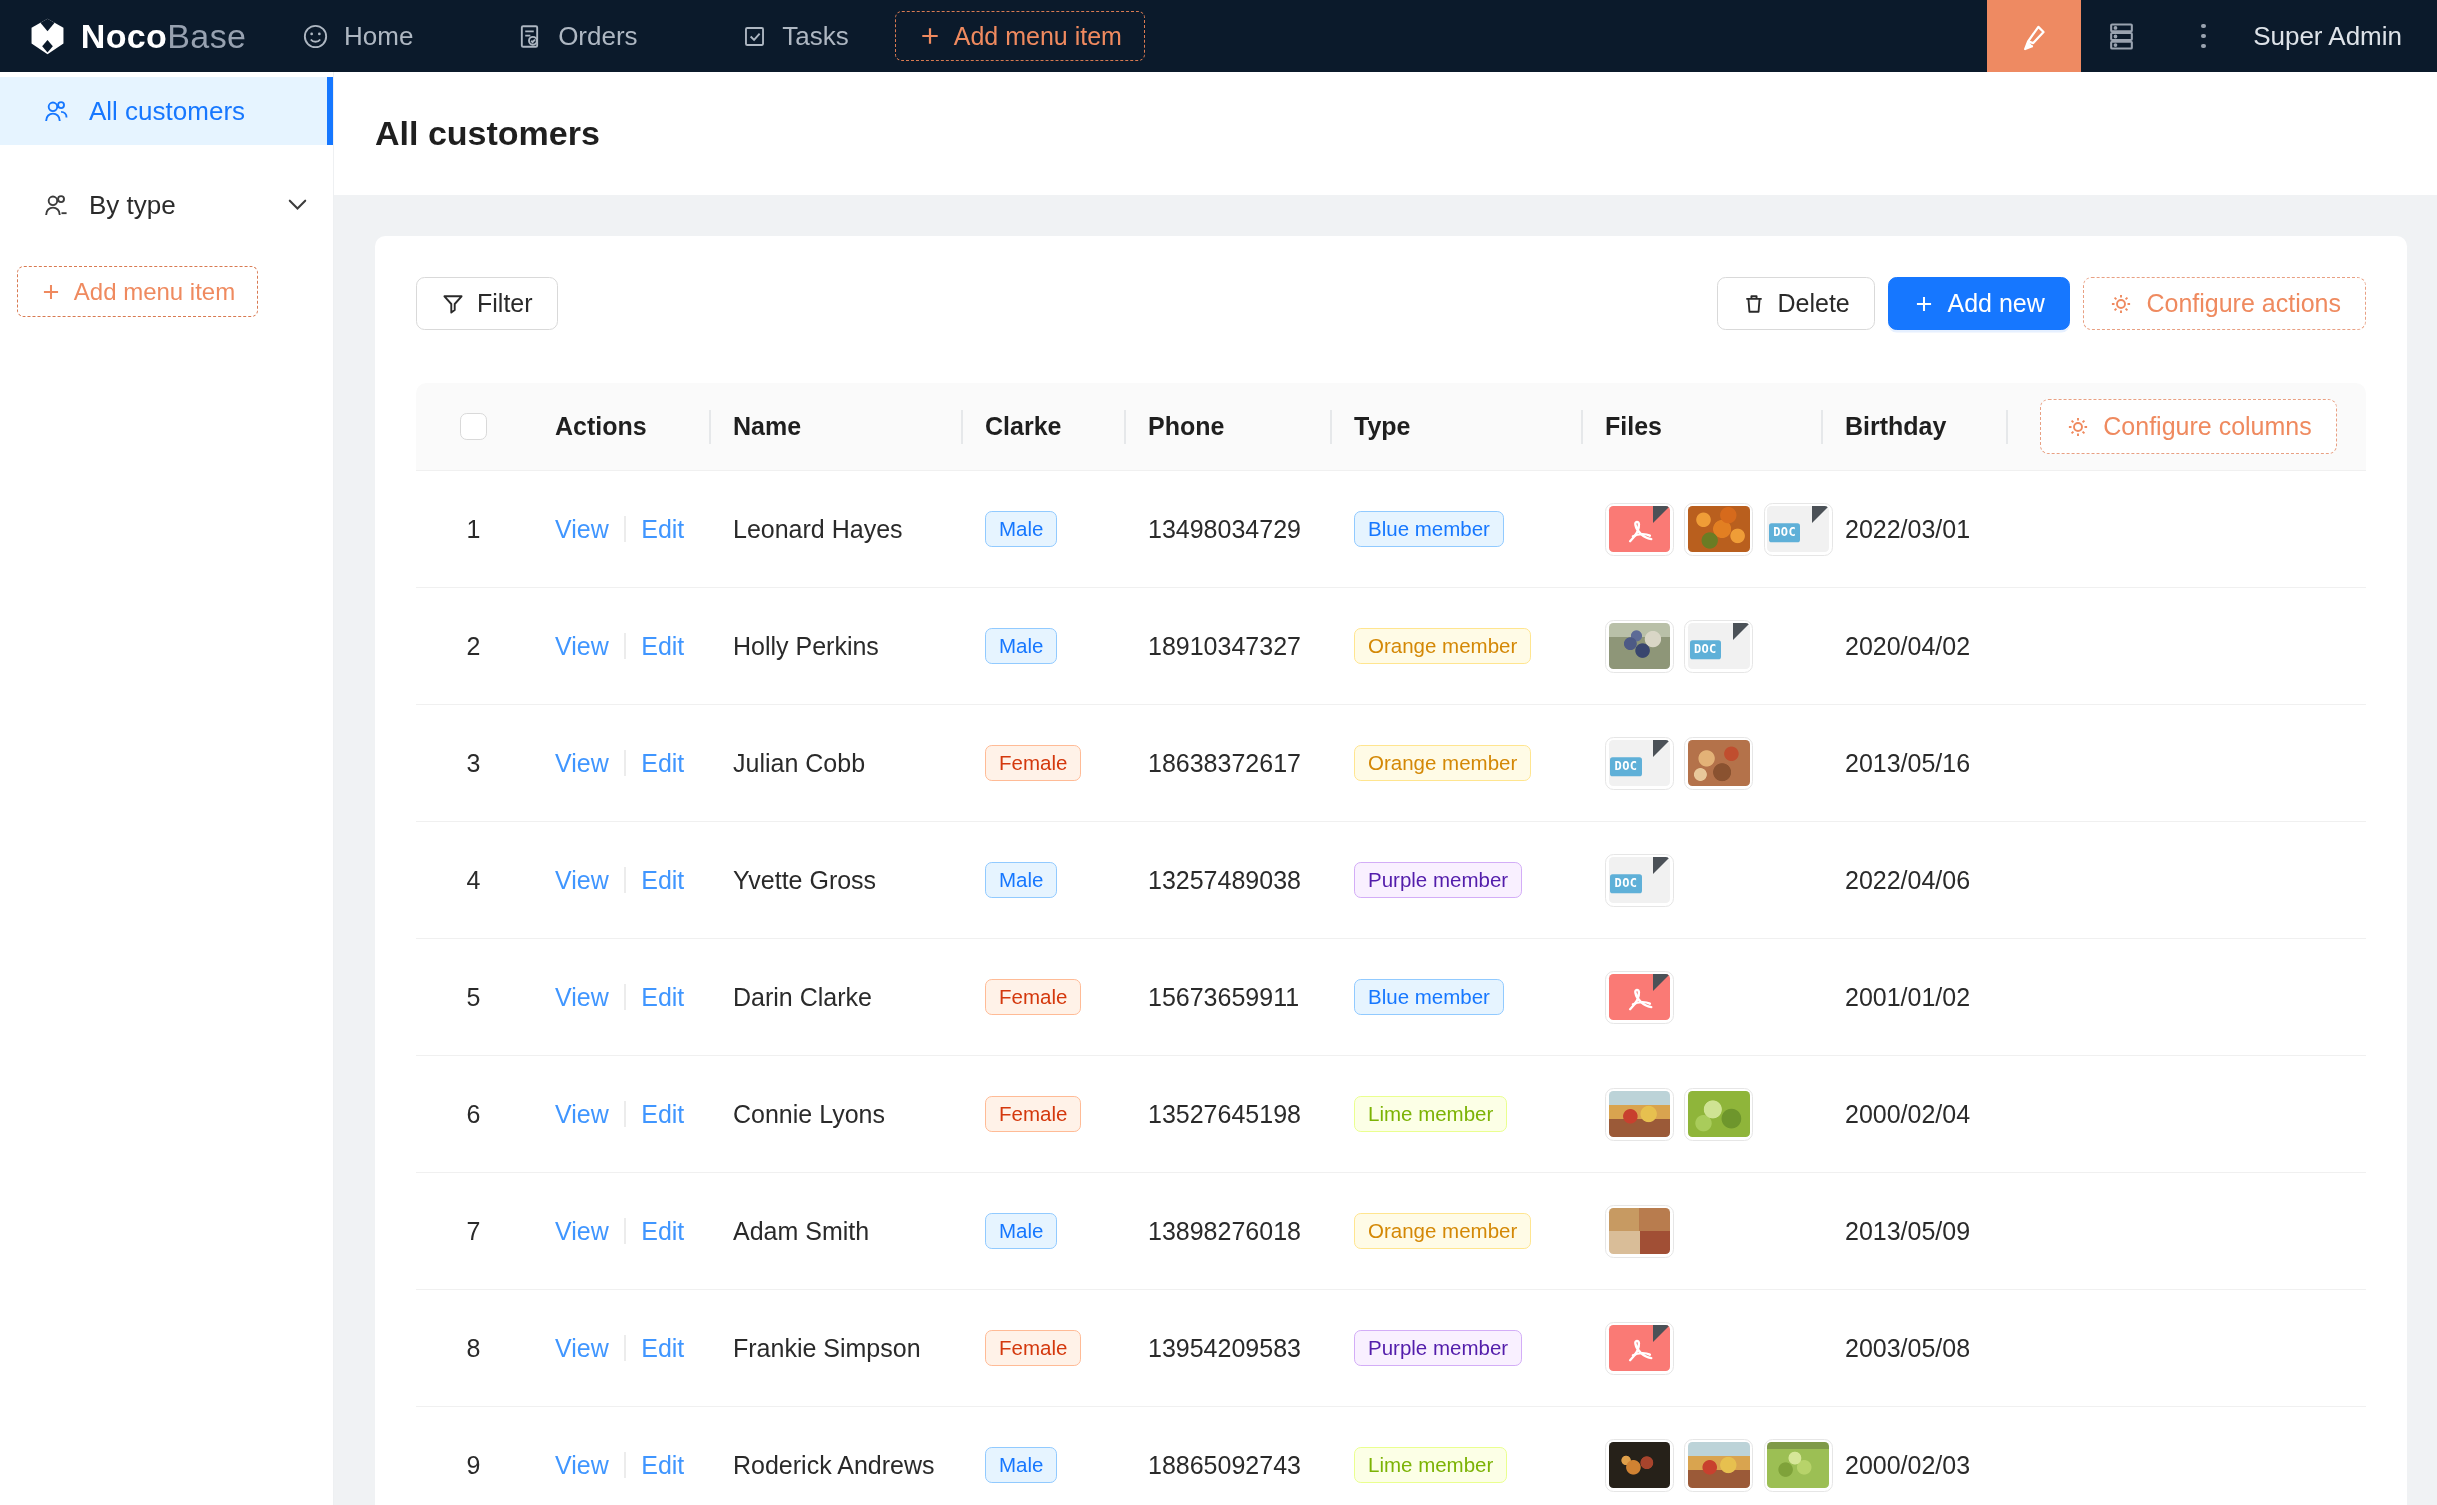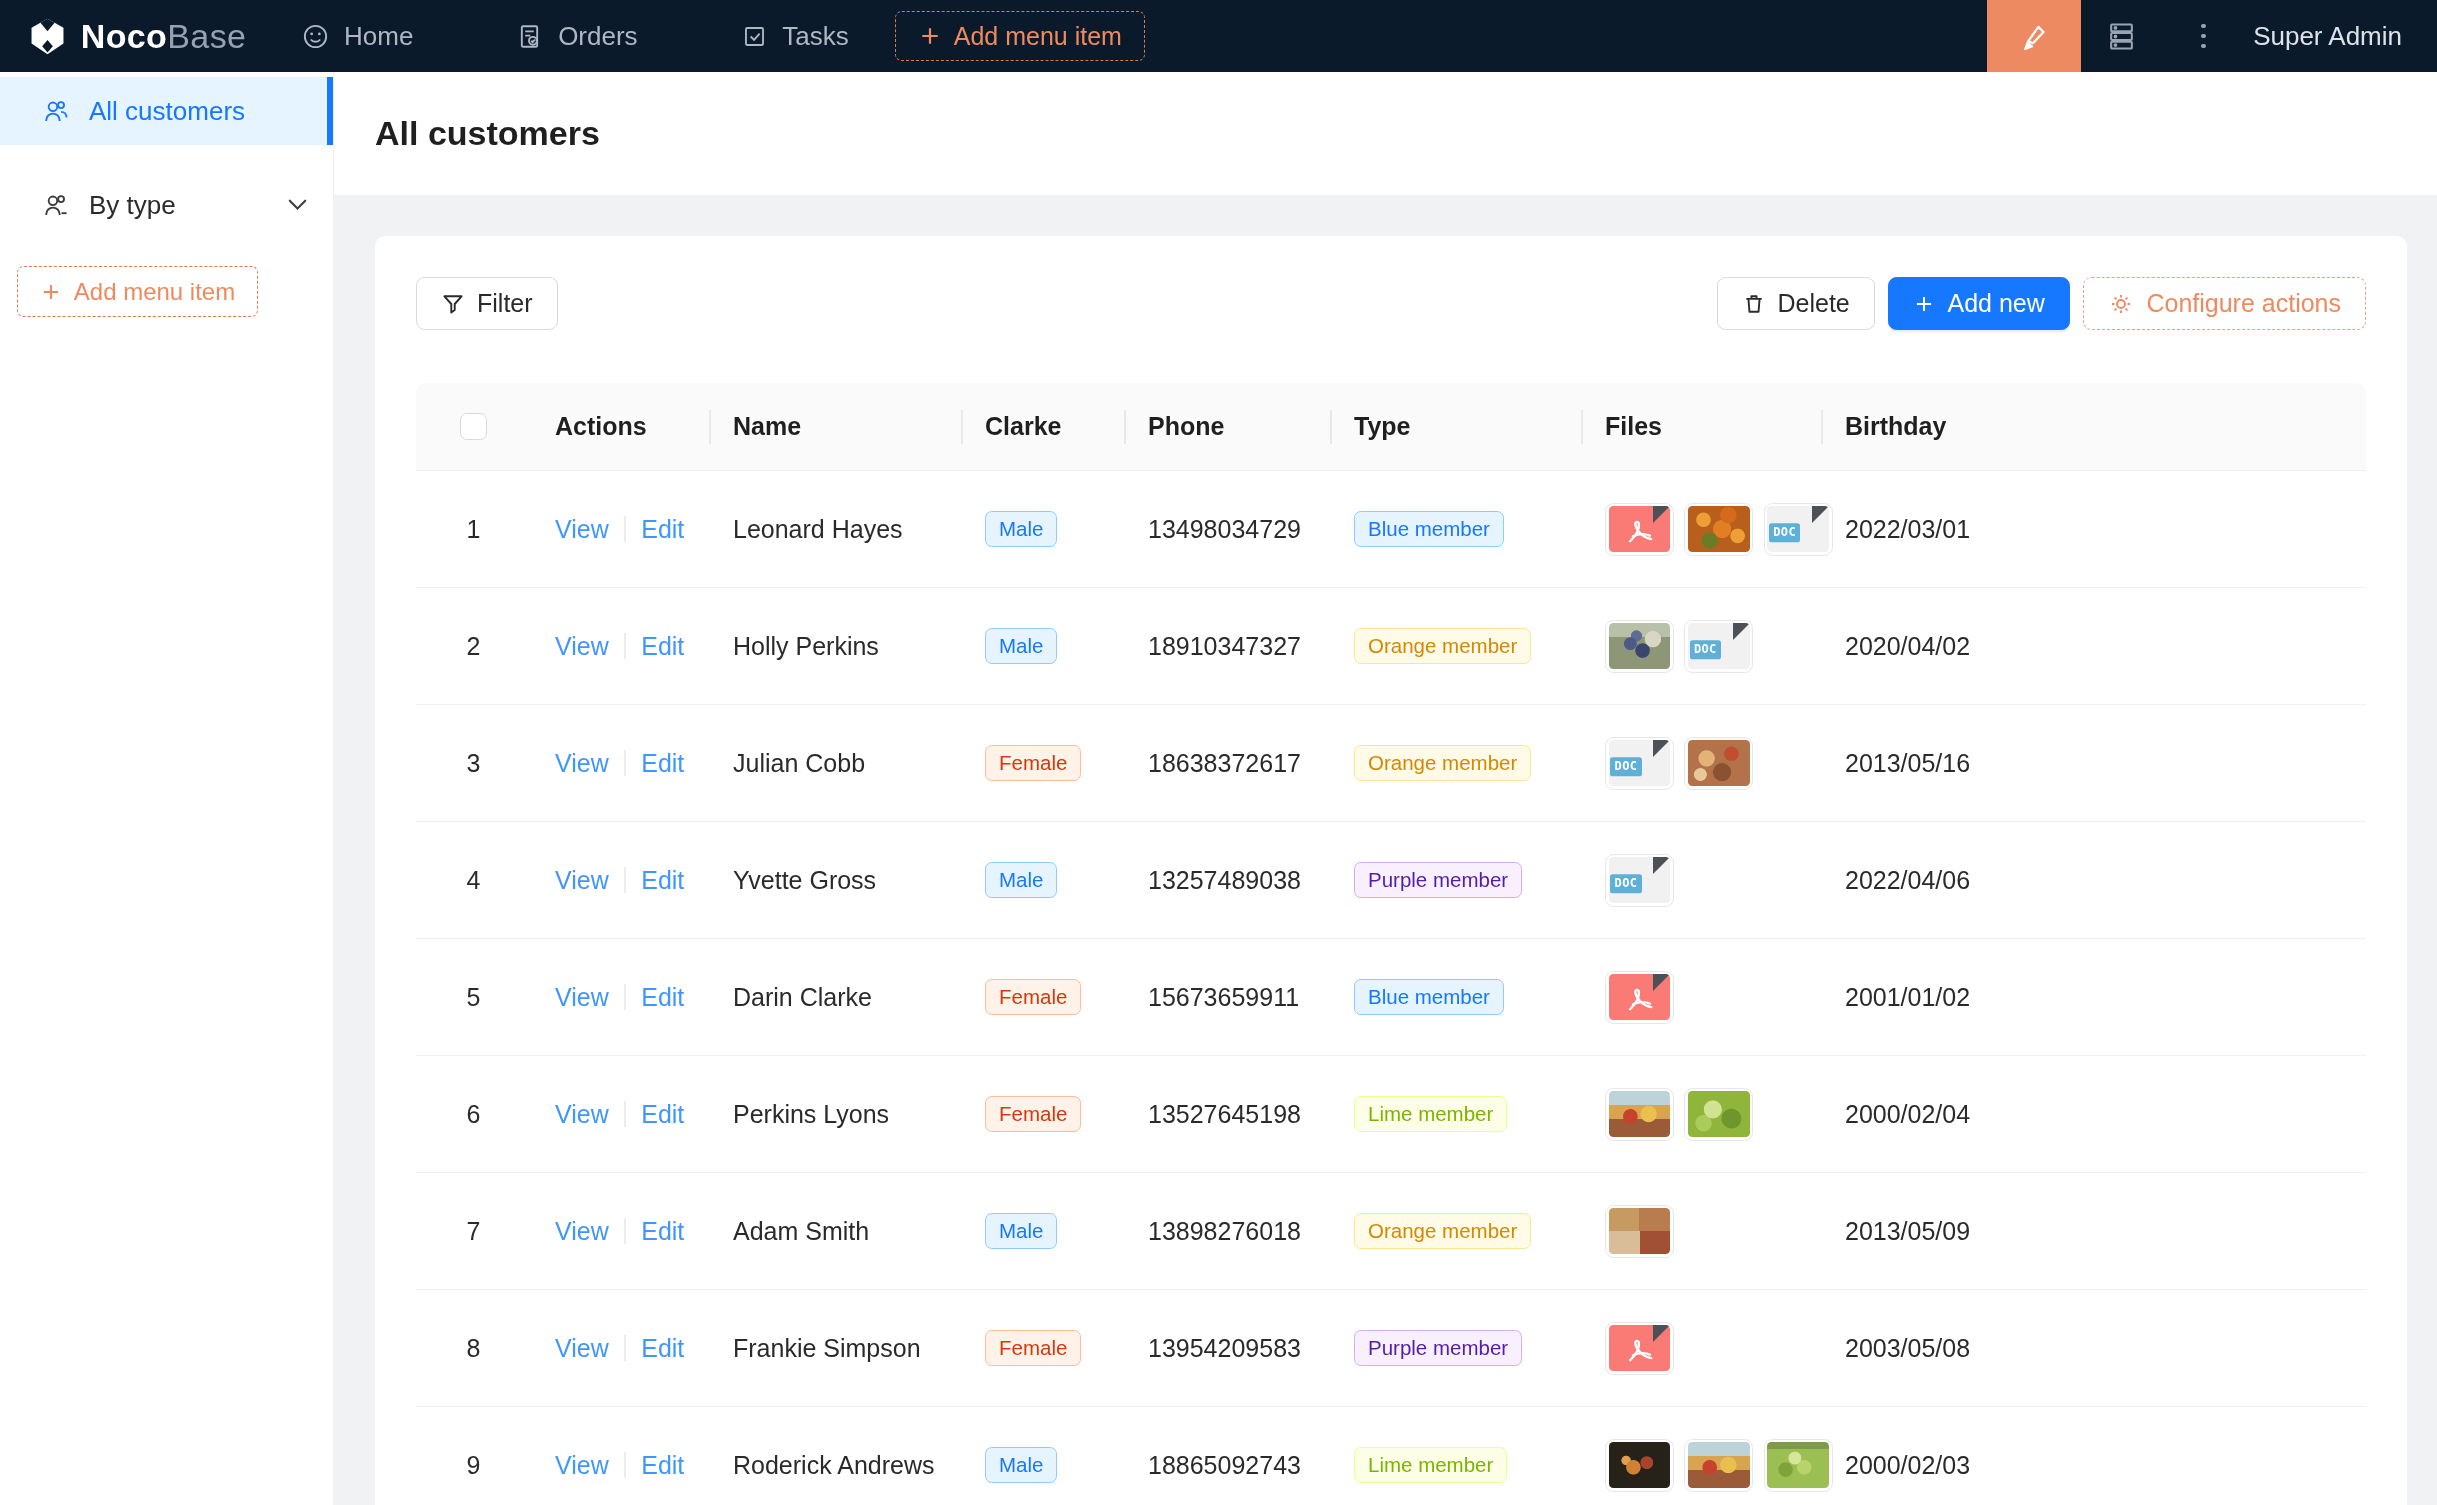--- a/index.html
+++ b/index.html
@@ -313,20 +313,29 @@
         <div class="cell c-sel">
           <span class="checkbox"></span>
         </div>
         <div class="cell">Actions</div>
         <div class="cell">Name</div>
         <div class="cell">Clarke</div>
         <div class="cell">Phone</div>
         <div class="cell">Type</div>
         <div class="cell">Files</div>
         <div class="cell">Birthday</div>
+        <div class="cell">
+          <div class="btn btn-dashed-orange hdr-config">
+            <svg width="26" height="26" viewBox="0 0 30 30" fill="none" stroke="#ef8a5f" stroke-width="2.2">
+              <circle cx="15" cy="15" r="4.6"></circle>
+              <path d="M15 4.5 v3 M15 22.5 v3 M4.5 15 h3 M22.5 15 h3 M7.6 7.6 l2.1 2.1 M20.3 20.3 l2.1 2.1 M22.4 7.6 l-2.1 2.1 M9.7 20.3 l-2.1 2.1"></path>
+            </svg>
+            <span>Configure columns</span>
+          </div>
+        </div>
       </div>
       <div id="tbody">
           <div class="trow">
     <div class="cell c-sel">
               <span>1</span>
             </div>
     <div class="cell">
       <a class="link">View</a>
       <span class="link-div"></span>
       <a class="link">Edit</a>
@@ -516,21 +525,21 @@
           <div class="trow">
     <div class="cell c-sel">
               <span>6</span>
             </div>
     <div class="cell">
       <a class="link">View</a>
       <span class="link-div"></span>
       <a class="link">Edit</a>
     </div>
     <div class="cell">
-              <span>Perkins Lyons</span>
+              <span>Connie Lyons</span>
             </div>
     <div class="cell">
               <span class="tag tag-volcano">Female</span>
             </div>
     <div class="cell">
               <span>13527645198</span>
             </div>
     <div class="cell">
               <span class="tag tag-lime">Lime member</span>
             </div>

